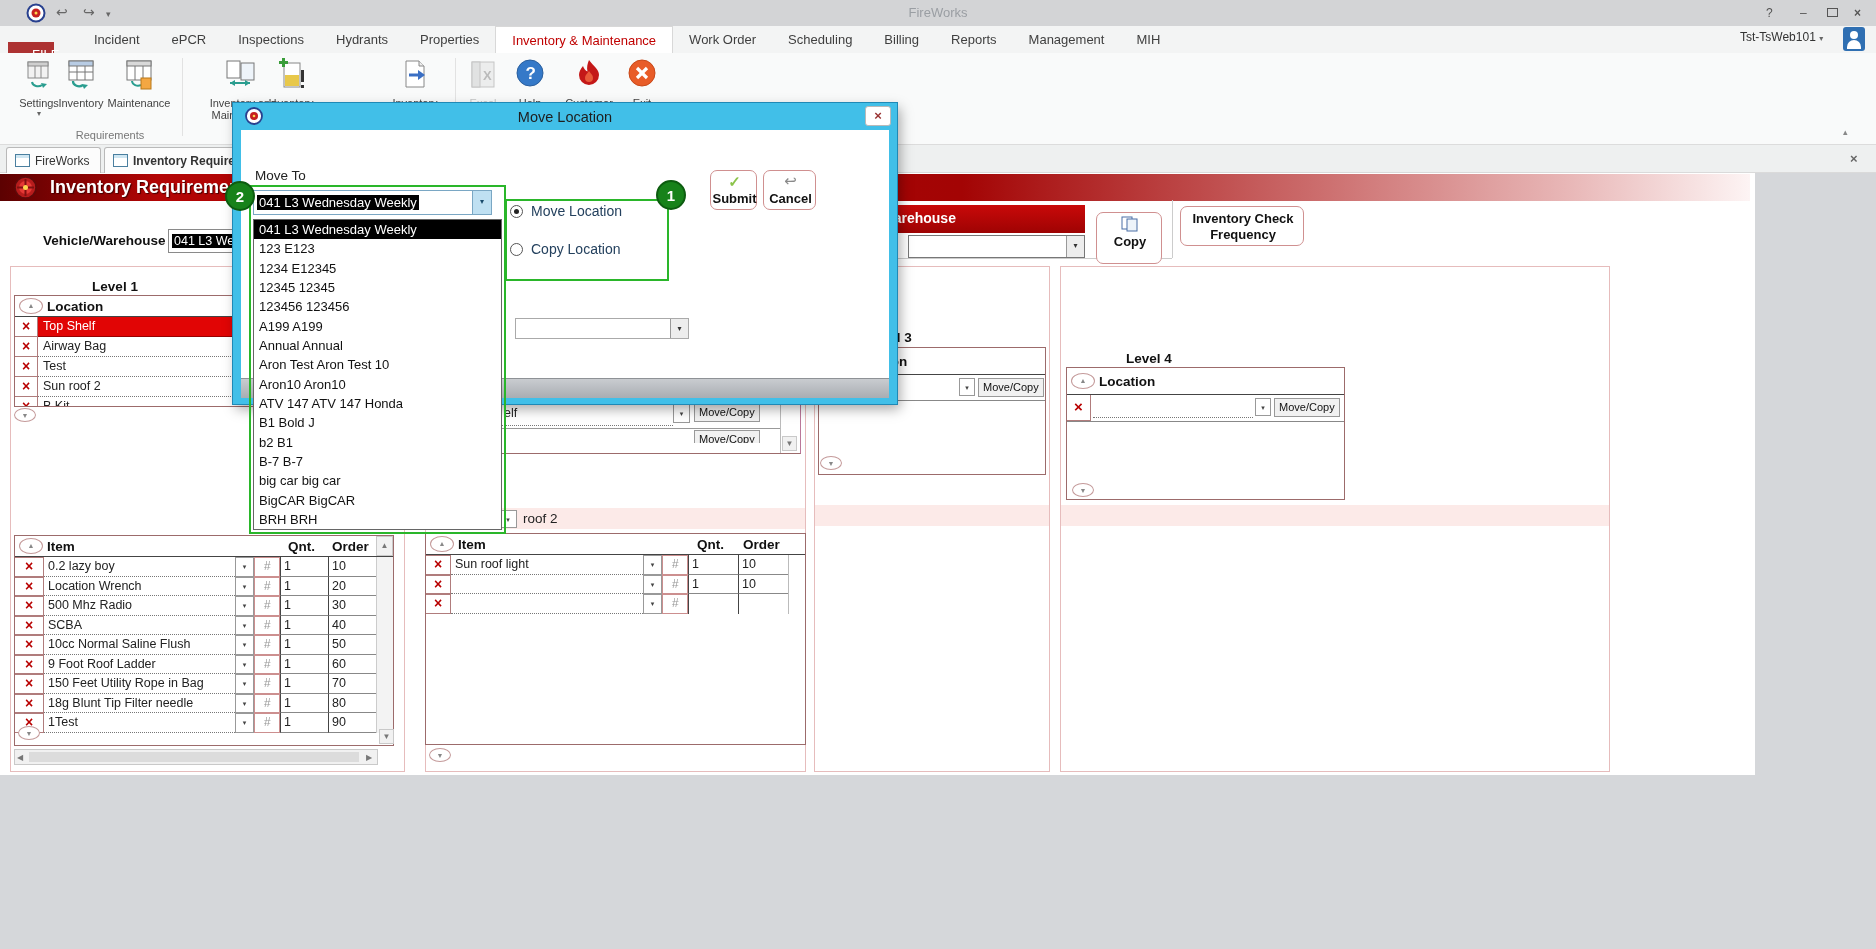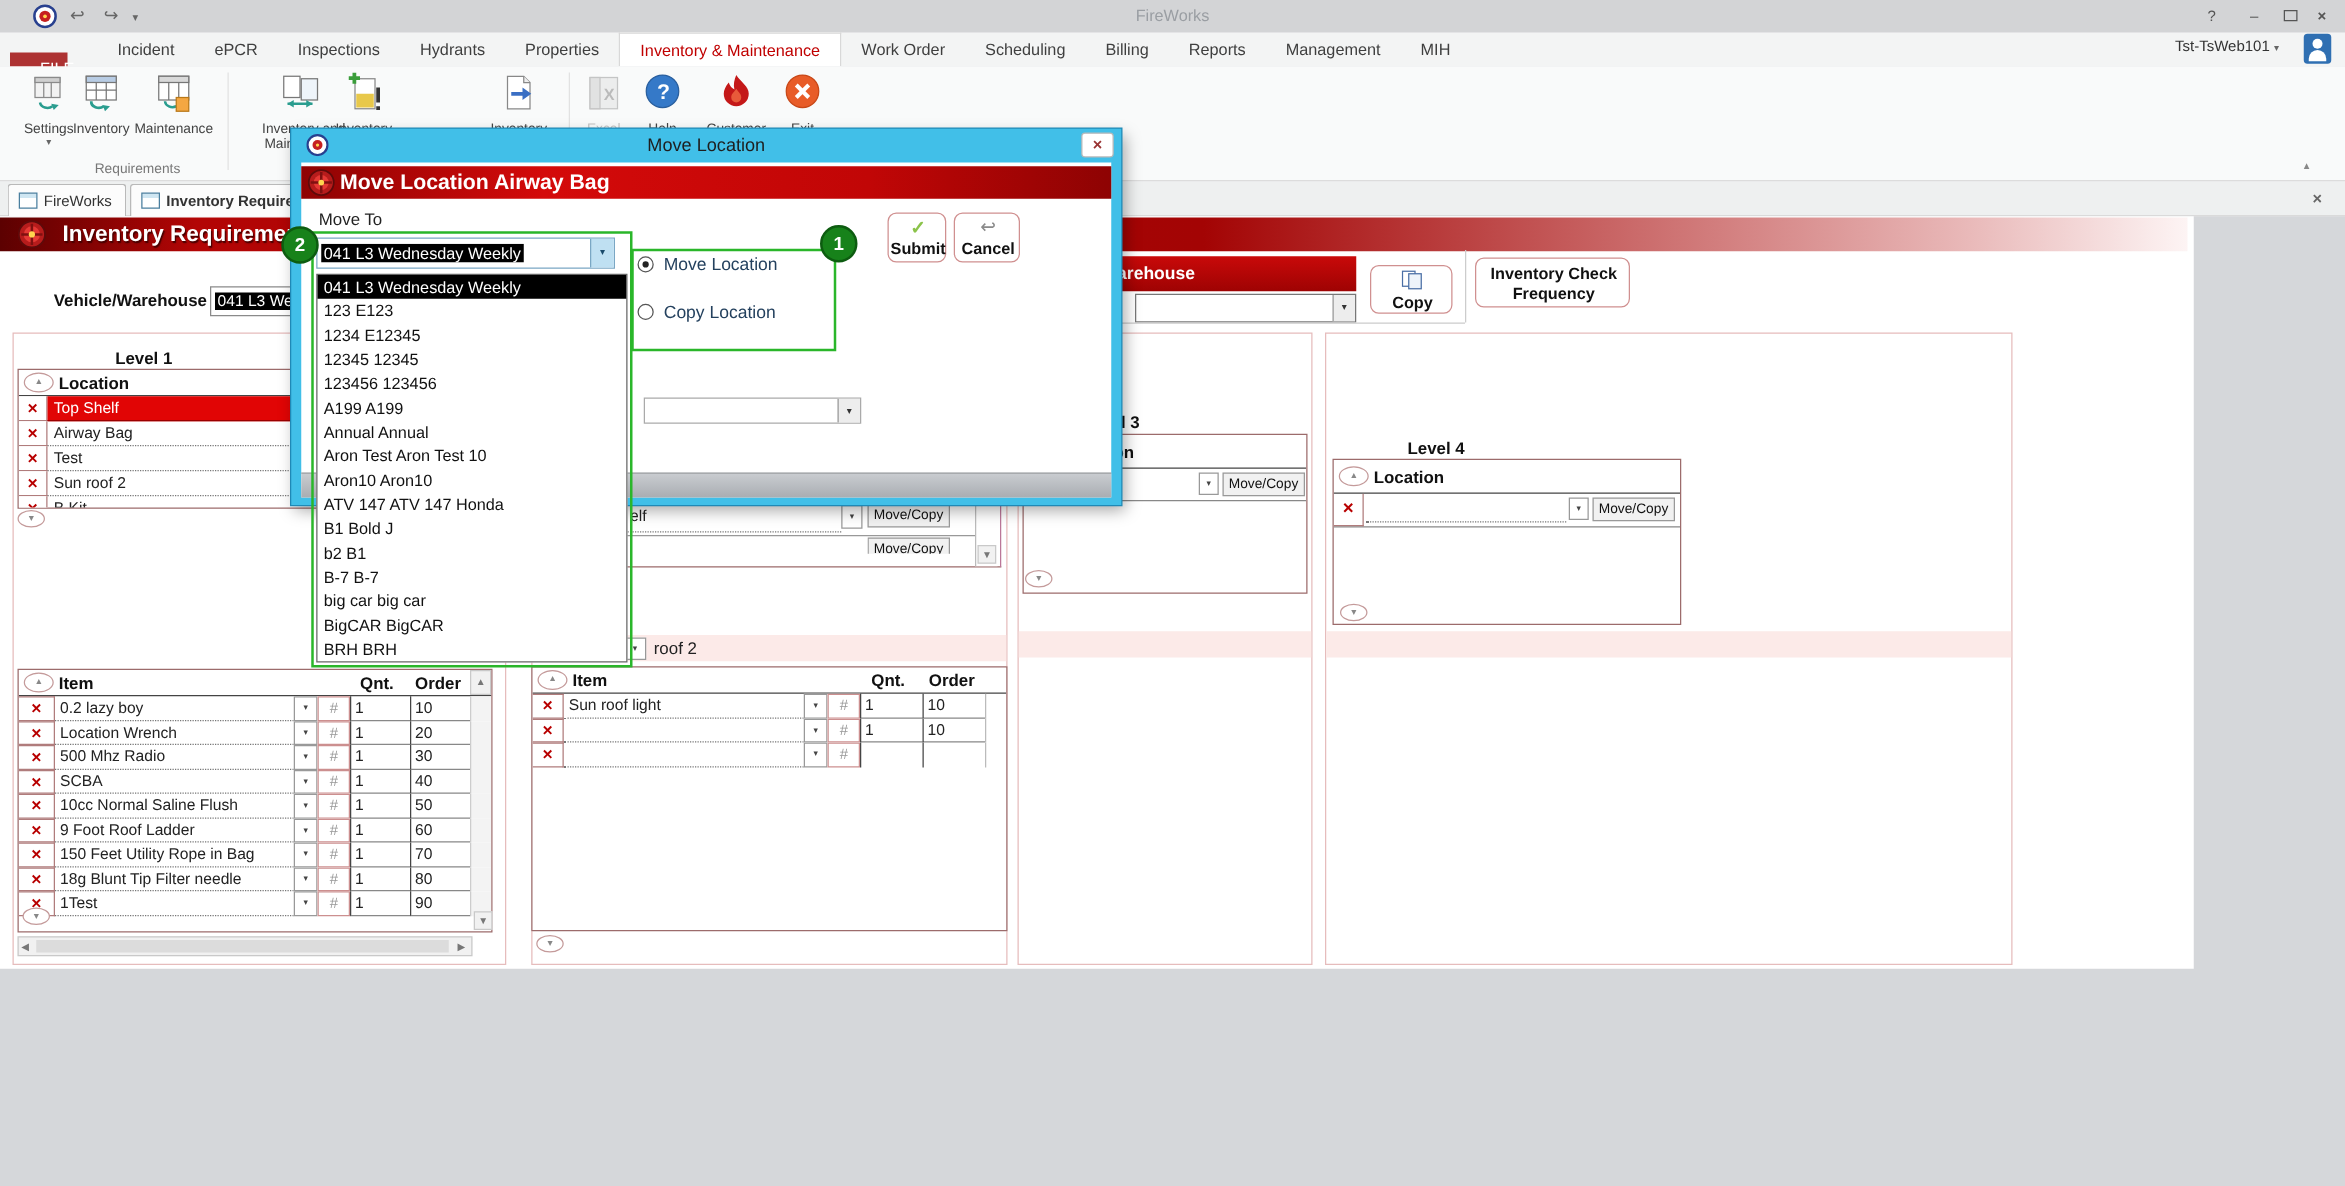--- a/index.html
+++ b/index.html
@@ -470,21 +470,21 @@
 
   <div class="a redbar" style="left:855px;top:205px;width:230px;height:28px;">
     <span class="a" style="left:26px;top:5px;">Warehouse</span>
   </div>
   <div class="a combo combo2" style="left:908px;top:235px;width:177px;height:23px;border:1px solid #777;">
     <span class="val"></span>
     <span class="btn2">▾</span>
   </div>
   <div class="a" style="left:850px;top:258px;width:322px;border-top:1px solid #ccc;"></div>
   <div class="a" style="left:1172px;top:200px;height:58px;border-left:1px solid #ccc;"></div>
-  <div class="a pillbtn" style="left:1096px;top:212px;width:66px;height:39px;">
+  <div class="a pillbtn" style="left:1096px;top:212px;width:66px;height:52px;">
     <span class="a" style="left:24px;top:3px;">
       <svg width="18" height="16">
           <rect x="1" y="1" width="10" height="12" fill="#fff" stroke="#4a6fa5"></rect>
           <rect x="6" y="3" width="10" height="12" fill="#eef4fa" stroke="#4a6fa5"></rect>
         </svg>
     </span>
     <b class="a" style="left:0;top:21px;width:66px;text-align:center;">Copy</b>
   </div>
   <div class="a pillbtn" style="left:1180px;top:206px;width:124px;height:40px;">
     <b class="a" style="left:0;top:4px;width:124px;text-align:center;">Inventory Check</b>
@@ -527,32 +527,20 @@
     <span class="a" style="left:12px;top:4px;">
       <svg width="18" height="18">
           <circle cx="9" cy="9" r="8" fill="#fff" stroke="#28408f" stroke-width="1.8"></circle>
           <circle cx="9" cy="9" r="4" fill="#c62020"></circle>
           <circle cx="9" cy="9" r="1.3" fill="#ffd54f"></circle>
         </svg>
     </span>
     <div class="a dlg-title ctr" style="left:0;top:2px;width:664px;">Move Location</div>
     <span class="a dlg-close" style="left:632px;top:3px;width:26px;height:20px;">×</span>
     <div class="a dlg-content">
-      <div class="a dlg-redhdr" style="left:0;top:3px;width:648px;height:26px;">
-        <span class="a" style="left:5px;top:2px;">
-          <svg width="22" height="22">
-              <circle cx="11" cy="11" r="10" fill="#b71c1c" stroke="#5e0a0a" stroke-width="1.4"></circle>
-              <circle cx="11" cy="11" r="6" fill="#e53935"></circle>
-              <line x1="11" y1="2.5" x2="11" y2="19.5" stroke="#7f1010" stroke-width="2"></line>
-              <line x1="2.5" y1="11" x2="19.5" y2="11" stroke="#7f1010" stroke-width="2"></line>
-              <circle cx="11" cy="11" r="2.3" fill="#ffd54f"></circle>
-            </svg>
-        </span>
-        <span class="a" style="left:31px;top:0;white-space:nowrap;">Move Location Airway Bag</span>
-      </div>
       <span class="a" style="left:14px;top:38px;font-size:13.5px;color:#222;">Move To</span>
       <div class="a combo" style="left:12px;top:60px;width:239px;height:25px;">
         <span class="val"><span class="selblack">041 L3 Wednesday Weekly</span></span>
         <span class="btn">▾</span>
       </div>
       <span class="a radio on" style="left:269px;top:75px;"></span>
       <span class="a radlab" style="left:290px;top:73px;">Move Location</span>
       <span class="a radio" style="left:269px;top:113px;"></span>
       <span class="a radlab" style="left:290px;top:111px;">Copy Location</span>
       <div class="a combo combo2" style="left:274px;top:188px;width:174px;height:21px;border:1px solid #aaa;">

